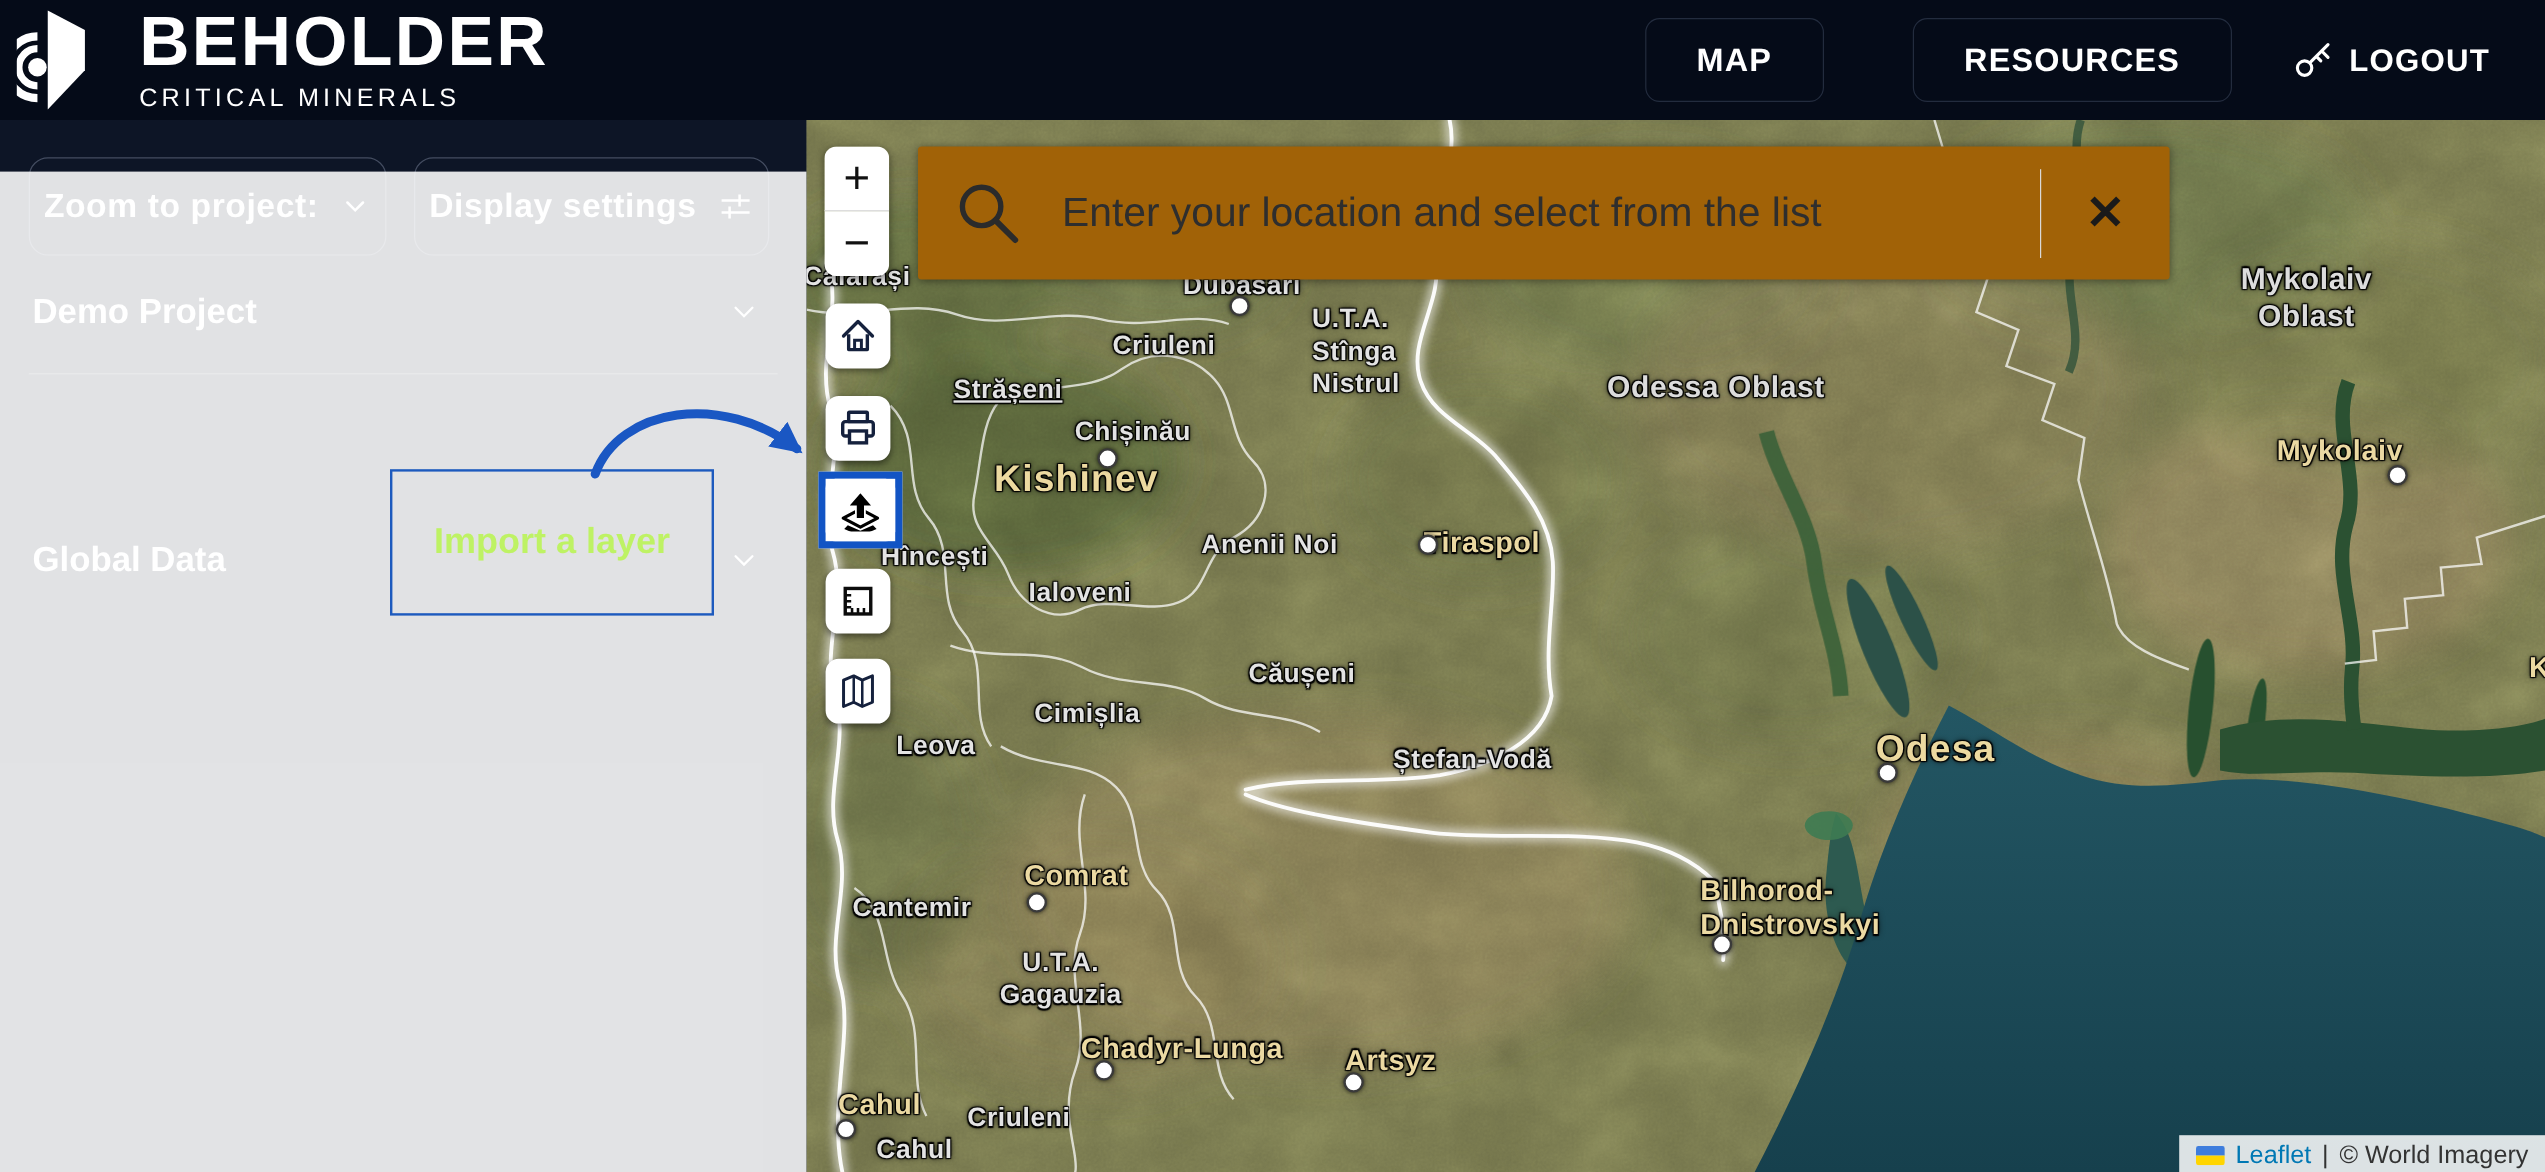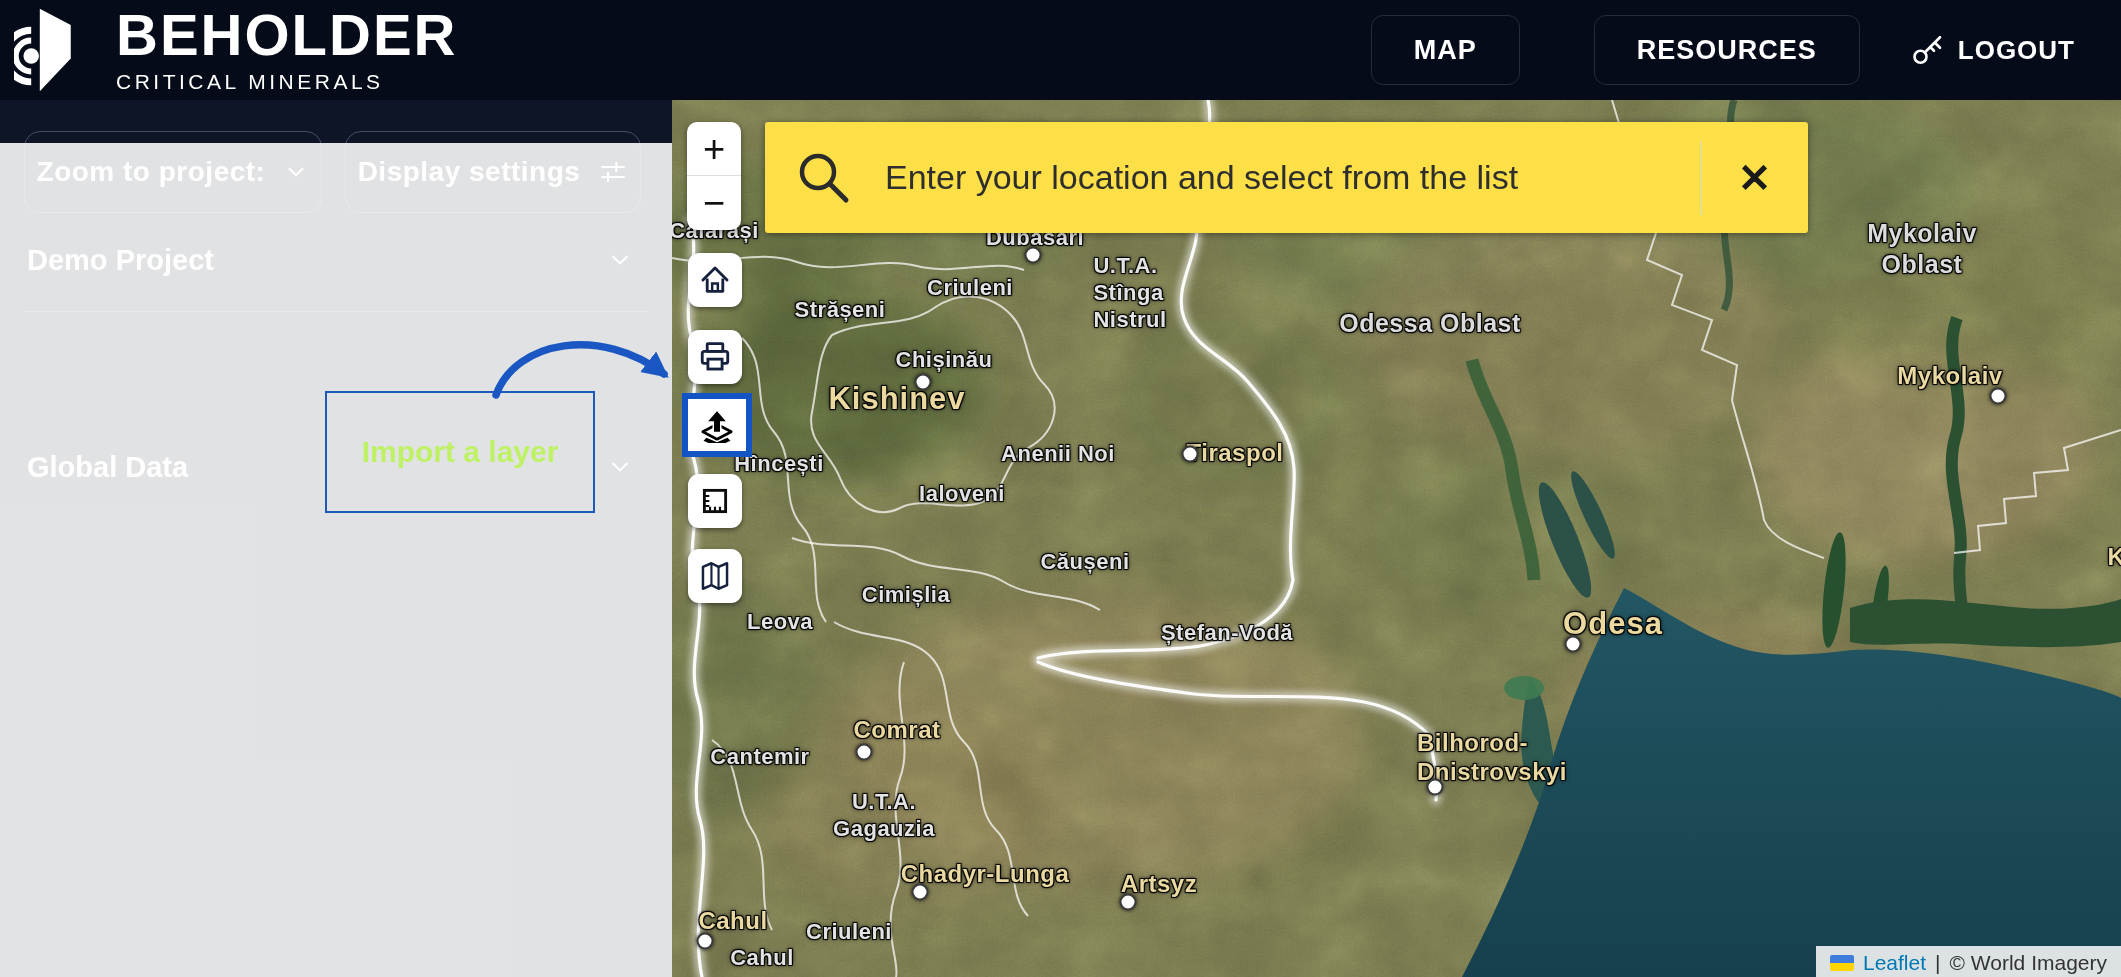--- a/index.html
+++ b/index.html
@@ -46,21 +46,21 @@
   .mlabel.left{text-align:left;}
   .mdot{position:absolute;width:13px;height:13px;border-radius:50%;background:#fff;
         border:2px solid #3a3a3a;transform:translate(-50%,-50%);box-shadow:0 0 4px rgba(0,0,0,.8);z-index:4;}
   .attrib{position:absolute;right:0;bottom:-10px;z-index:7;background:rgba(255,255,255,.85);
           display:flex;align-items:center;gap:9px;padding:5px 14px 12px 14px;font-size:21px;color:#333;}
   .attrib a{color:#0078b4;text-decoration:none;}
   .flag{display:inline-block;width:24px;height:16px;border-radius:2px;overflow:hidden;}
   .flag .b{display:block;width:100%;height:50%;background:#3e7ddd;}
   .flag .y{display:block;width:100%;height:50%;background:#ffd500;}
   
-  .searchbar{position:absolute;left:765px;top:122px;width:1043px;height:111px;background:#fde047;
+  .searchbar{position:absolute;left:765px;top:122px;width:1043px;height:111px;background:#a16207;
              border-radius:3px;box-shadow:0 1px 7px rgba(0,0,0,.45);display:flex;align-items:center;z-index:10;}
   .sicon{width:118px;display:flex;align-items:center;justify-content:center;}
   .searchbar input{flex:1;border:none;outline:none;font-family:"Liberation Sans",sans-serif;
                    font-size:34px;color:#111;background:transparent;min-width:0;}
   .searchbar input::placeholder{color:#2e2e2e;opacity:1;}
   .sclose{width:108px;height:74px;border:none;border-left:1px solid #d9d9d9;background:none;
           font-size:40px;font-weight:700;color:#1a1a1a;cursor:pointer;font-family:inherit;}
   
   .zoomctl{position:absolute;left:687px;top:122px;width:54px;z-index:10;border-radius:10px;overflow:hidden;
            box-shadow:0 2px 6px rgba(0,0,0,.4);}
@@ -184,21 +184,21 @@
   </div>
 
   <div class="labels">
       <div class="mlabel town" style="left: 714px; top: 231px;">
         <div>Călărași</div>
       </div>
       <div class="mlabel town" style="left: 1035px; top: 238px;">
         <div>Dubăsari</div>
       </div>
       <div class="mdot" style="left: 1033px; top: 255px;"></div>
-      <div class="mlabel town" style="left: 840px; top: 310px;">
+      <div class="mlabel town" style="left: 840px; top: 325px; text-decoration: underline;">
         <div>Strășeni</div>
       </div>
       <div class="mlabel town" style="left: 970px; top: 288px;">
         <div>Criuleni</div>
       </div>
       <div class="mlabel town left" style="left: 1130px; top: 293px;">
         <div>U.T.A.</div>
         <div>Stînga</div>
         <div>Nistrul</div>
       </div>
@@ -212,21 +212,21 @@
       <div class="mlabel town" style="left: 1058px; top: 454px;">
         <div>Anenii Noi</div>
       </div>
       <div class="mlabel city" style="left: 1235px; top: 437px; margin-top: 16px;">
         <div>Tiraspol</div>
       </div>
       <div class="mdot" style="left: 1190px; top: 454px;"></div>
       <div class="mlabel town" style="left: 779px; top: 464px;">
         <div>Hîncești</div>
       </div>
-      <div class="mlabel town" style="left: 962px; top: 494px; text-align: right;">
+      <div class="mlabel town" style="left: 900px; top: 494px; text-align: right;">
         <div>Ialoveni</div>
       </div>
       <div class="mlabel oblast" style="left: 1430px; top: 323px;">
         <div>Odessa Oblast</div>
       </div>
       <div class="mlabel oblast" style="left: 1922px; top: 248px;">
         <div>Mykolaiv</div>
         <div>Oblast</div>
       </div>
       <div class="mlabel city" style="left: 1950px; top: 376px;">

